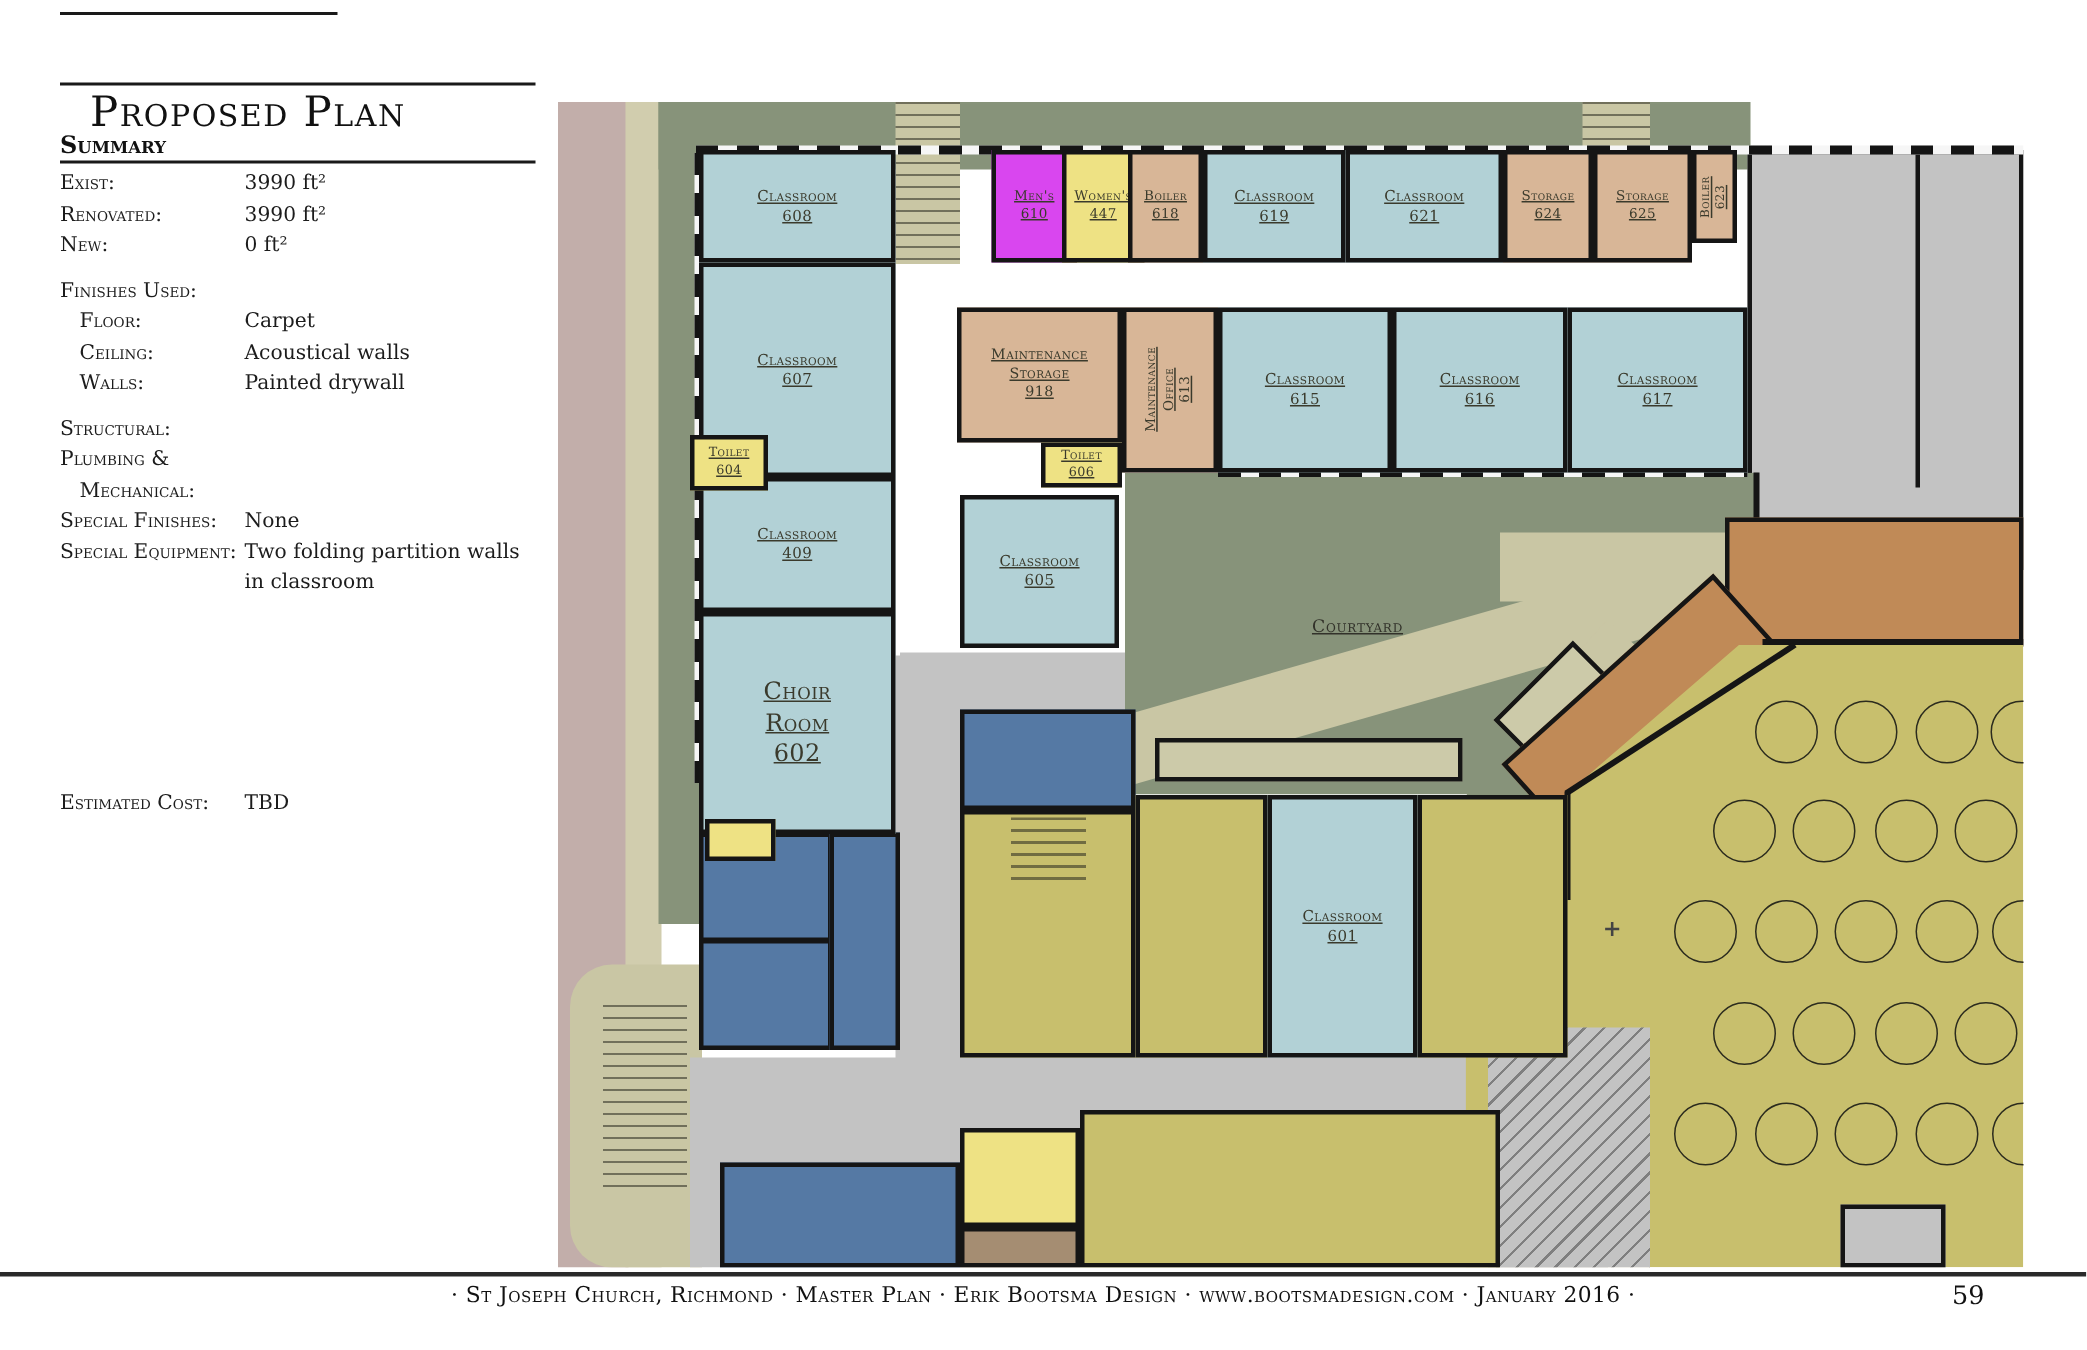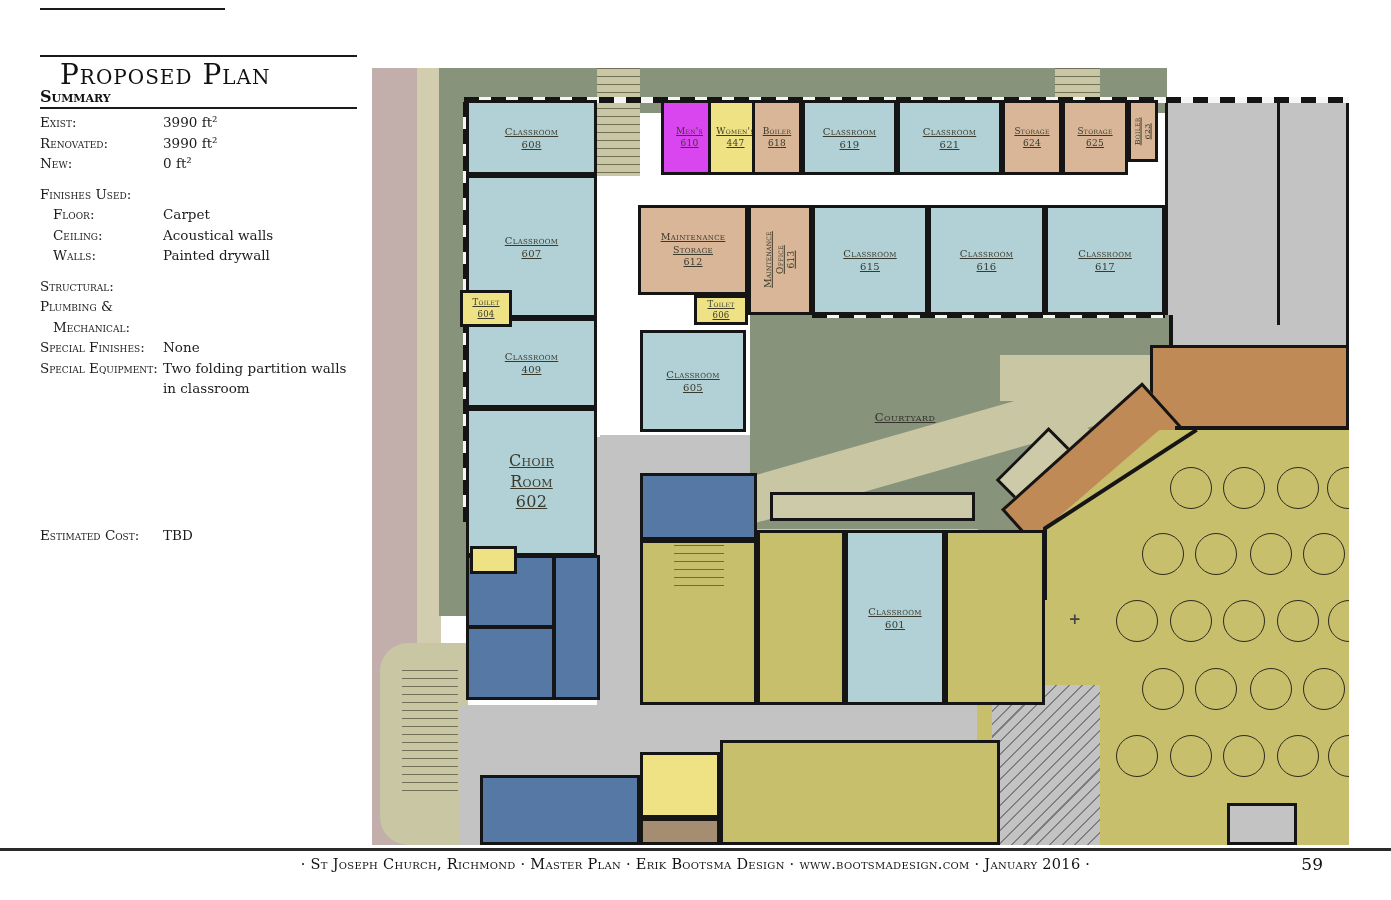--- a/index.html
+++ b/index.html
@@ -208,21 +208,21 @@
       <div class="room" style="left: 94px; top: 107px; width: 131px; height: 143px; background-color: rgb(178, 209, 214);">
         <div class="rlab" style="font-size: 10px;">
           <span>Classroom</span>
           <span>607</span>
         </div>
       </div>
       <div class="room" style="left: 266px; top: 137px; width: 110px; height: 90px; background-color: rgb(216, 182, 151);">
         <div class="rlab" style="font-size: 9.5px;">
           <span>Maintenance</span>
           <span>Storage</span>
-          <span>612</span>
+          <span>918</span>
         </div>
       </div>
       <div class="room vert" style="left: 376px; top: 137px; width: 64px; height: 110px; background-color: rgb(216, 182, 151);">
         <div class="rlab" style="font-size: 9px;">
           <span>Maintenance</span>
           <span>Office</span>
           <span>613</span>
         </div>
       </div>
       <div class="room" style="left: 440px; top: 137px; width: 116px; height: 110px; background-color: rgb(178, 209, 214);">

